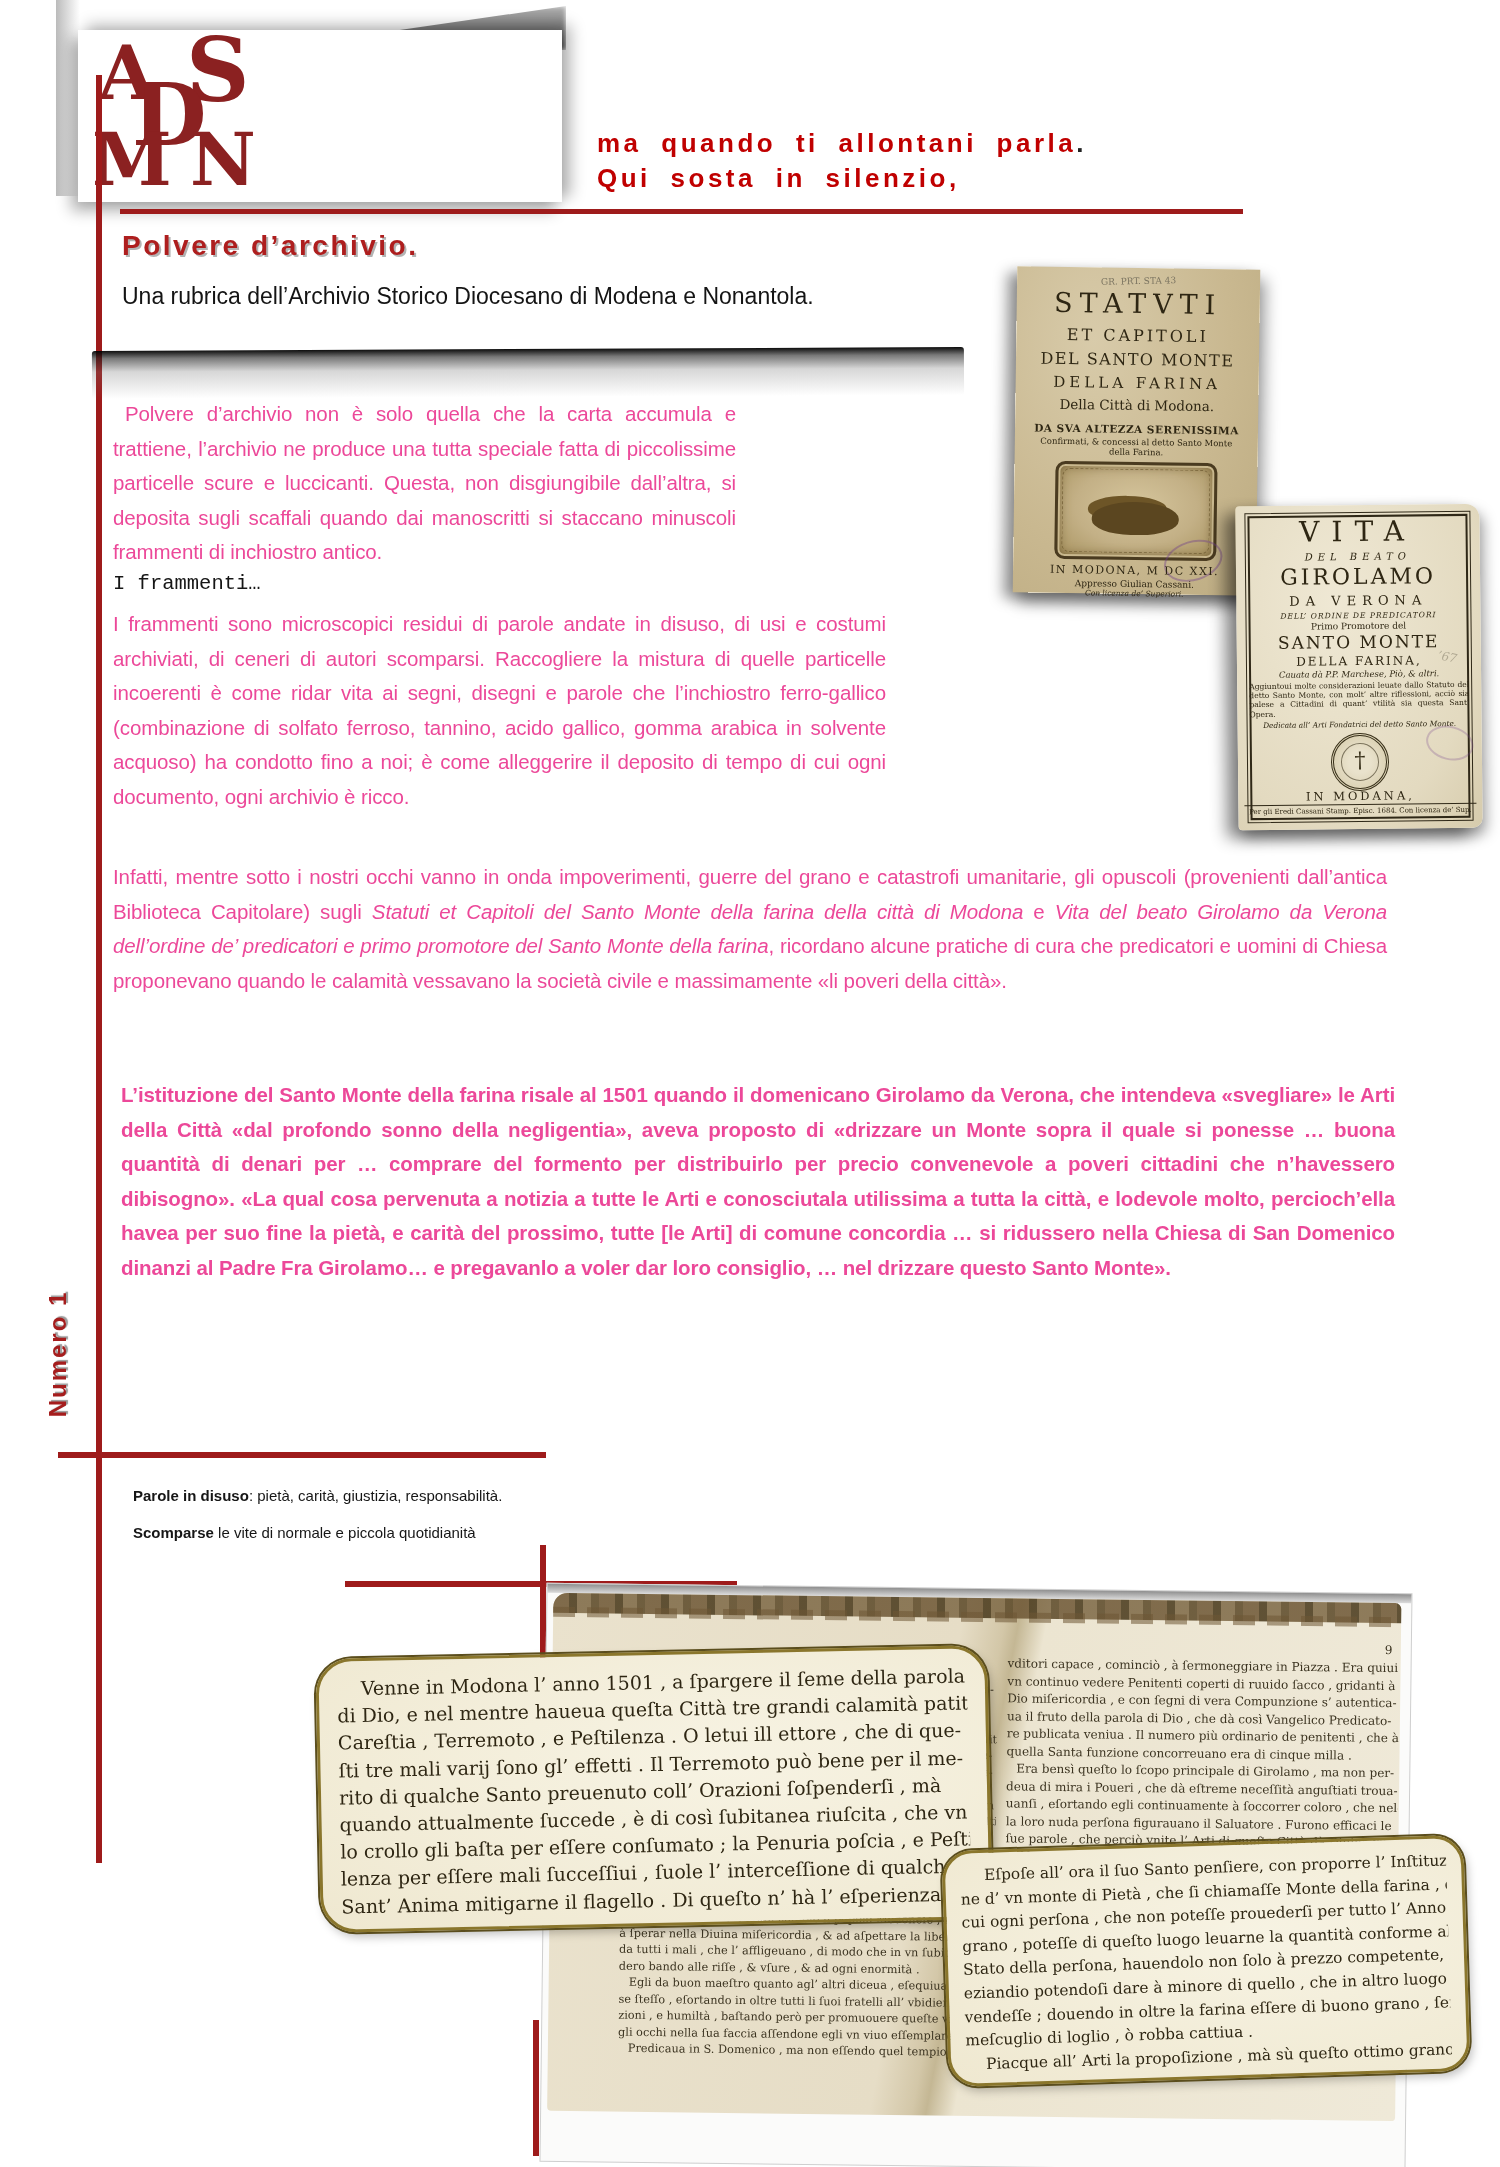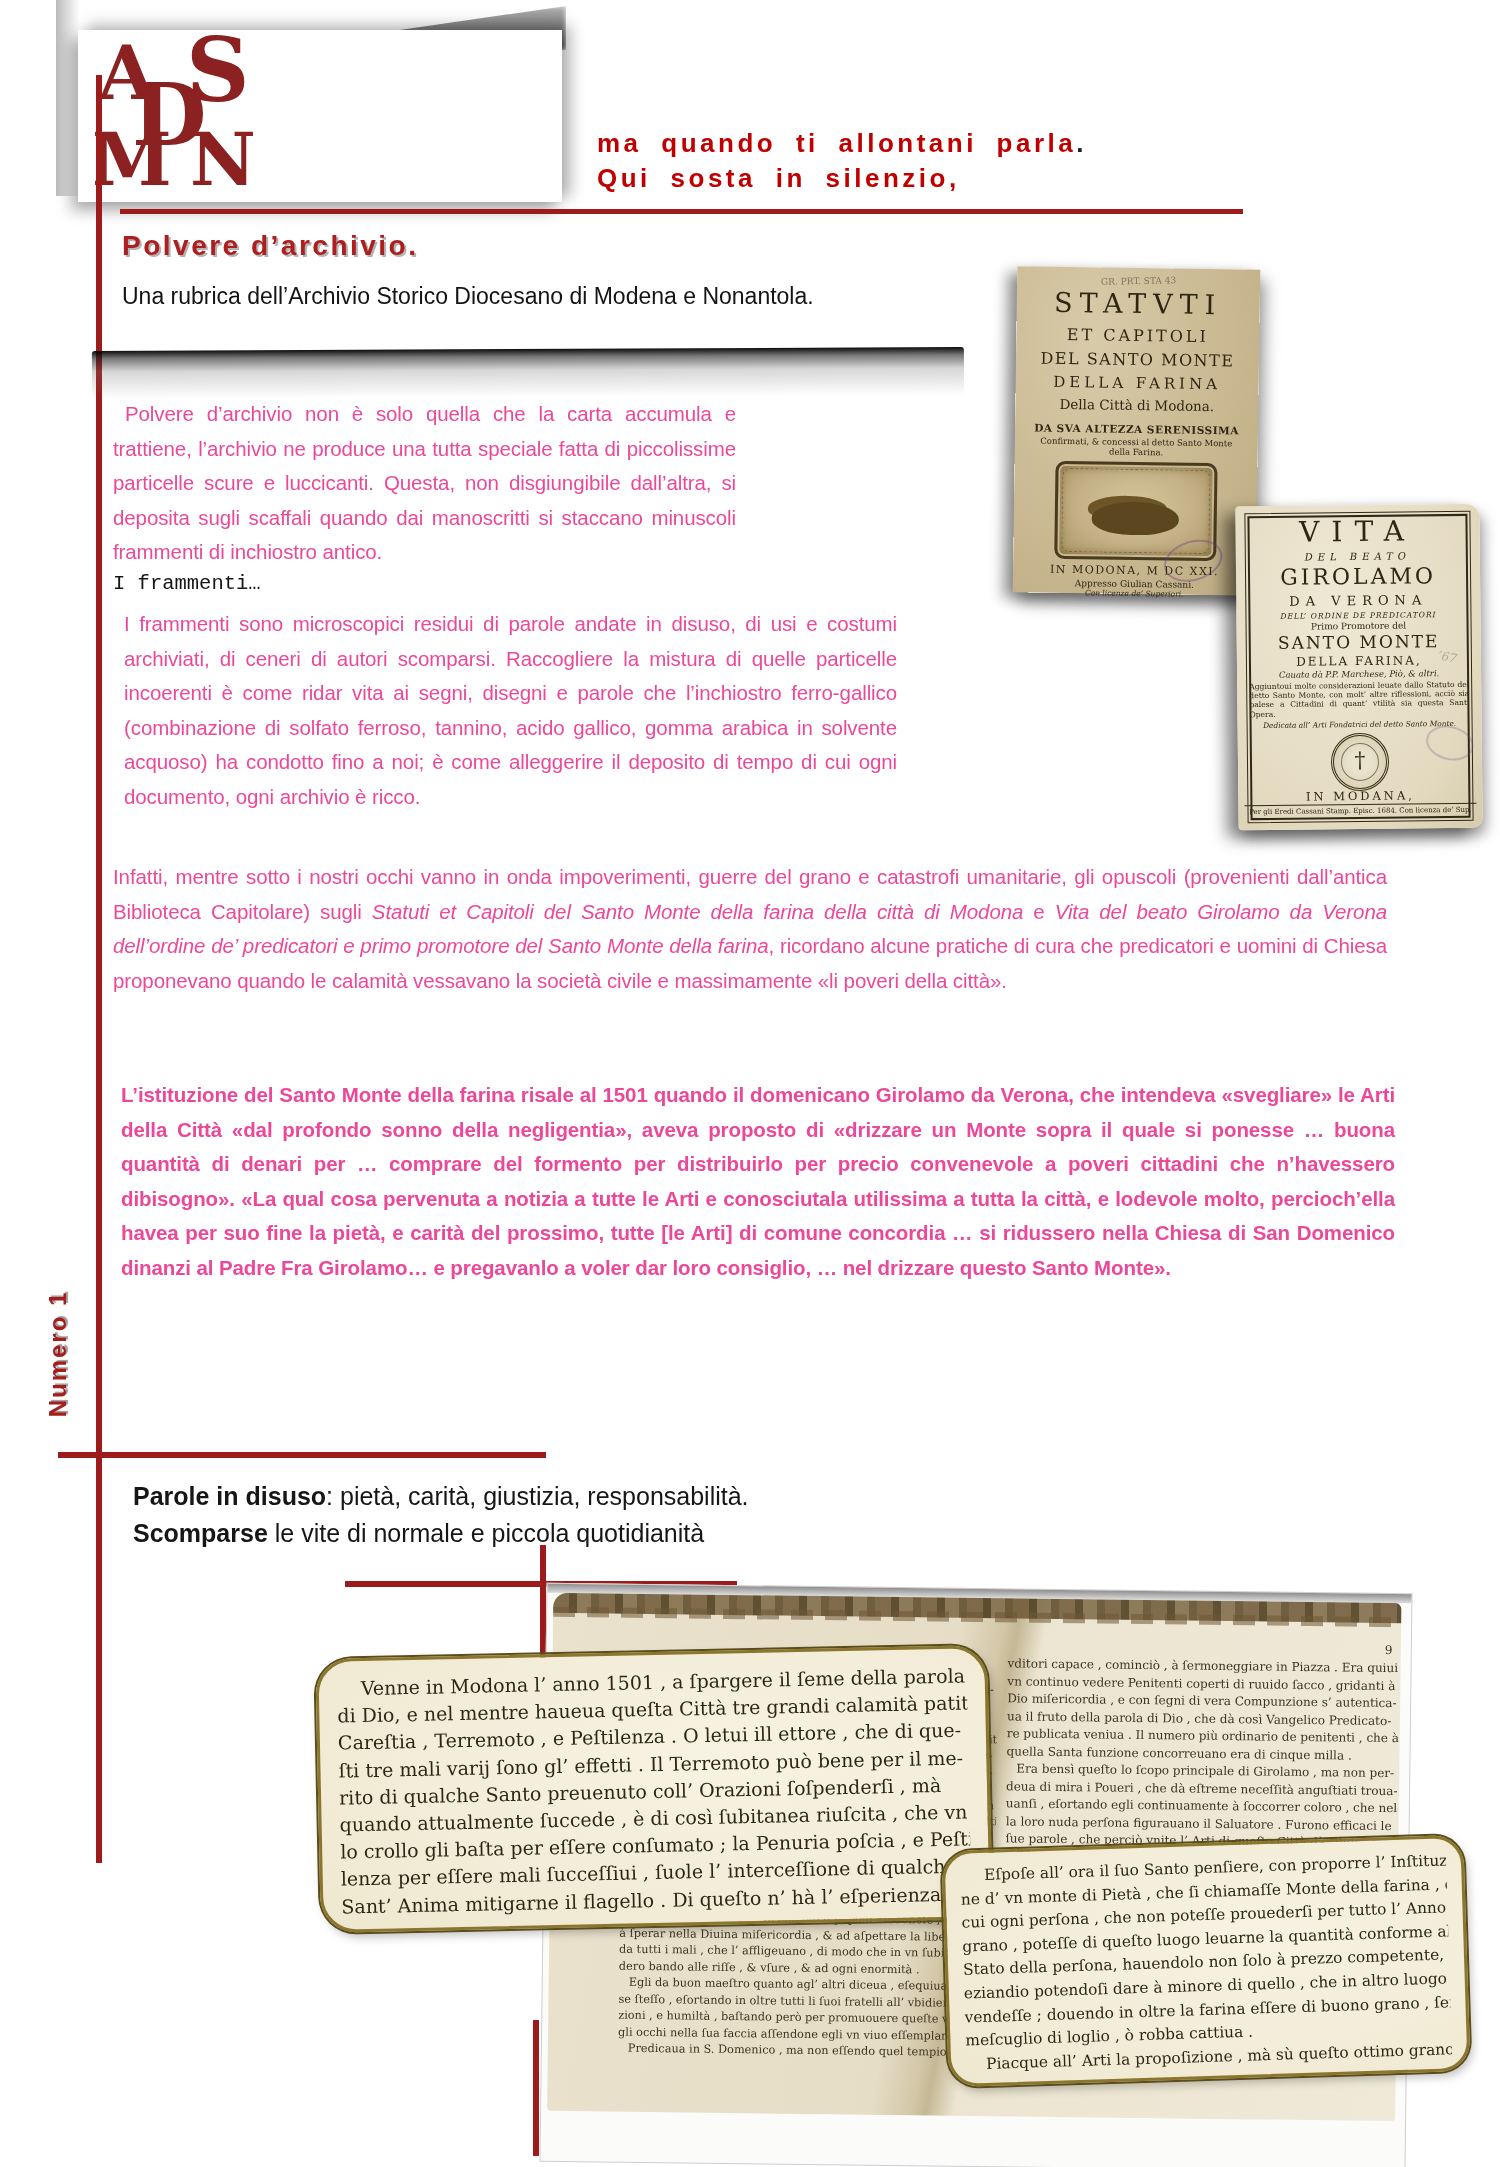--- a/index.html
+++ b/index.html
@@ -44,25 +44,25 @@
   .vseg-a{left:540px;top:1545px;width:6px;height:116px;background:#9e1b1b;z-index:1;}
   .vseg-b{left:533px;top:2020px;width:6px;height:136px;background:#9e1b1b;z-index:1;}
   .issue{left:-22px;top:1340px;width:160px;text-align:center;transform:rotate(-90deg);
     color:#a51d1d;font-weight:bold;font-size:24px;letter-spacing:2px;
     text-shadow:1.5px 1.5px 1px #9a9a9a;white-space:nowrap;}
 
   
   .para{font-size:20.5px;line-height:34.6px;text-align:justify;letter-spacing:-0.1px;color:#ec4899;}
   .p1{left:113px;top:397px;width:623px;text-indent:12px;}
   .fram-label{left:113px;top:572px;font-size:20.5px;font-family:Liberation Mono, monospace;}
-  .p2{left:124px;top:607px;width:773px;}
+  .p2{left:113px;top:607px;width:773px;}
   .p3{left:113px;top:860px;width:1274px;}
   .p4{left:121px;top:1078px;width:1274px;font-weight:bold;}
   .ital{font-style:italic;}
-  .highlights{left:133px;top:1478px;font-size:25px;line-height:36.5px;}
+  .highlights{left:133px;top:1478px;font-size:15px;line-height:36.5px;}
   .highlights b{font-weight:bold;}
 
   
   .cover{font-family:"DejaVu Serif",serif;color:#2e2613;text-align:center;}
   .cover-statuti{left:1015px;top:268px;width:243px;height:326px;transform:rotate(.8deg);
     background:radial-gradient(ellipse at 32% 22%,#d8cbaa,#c9b890 58%,#bcab81);
     box-shadow:-10px 6px 14px rgba(0,0,0,.38),5px 10px 16px rgba(0,0,0,.4);}
   .cover-statuti .c-el{position:absolute;left:0;width:100%;}
   .cs-shelf{top:8px;font-size:9px;color:#7d7662;transform:rotate(-2deg);}
   .cs-title{top:20px;font-size:27px;letter-spacing:7px;}

